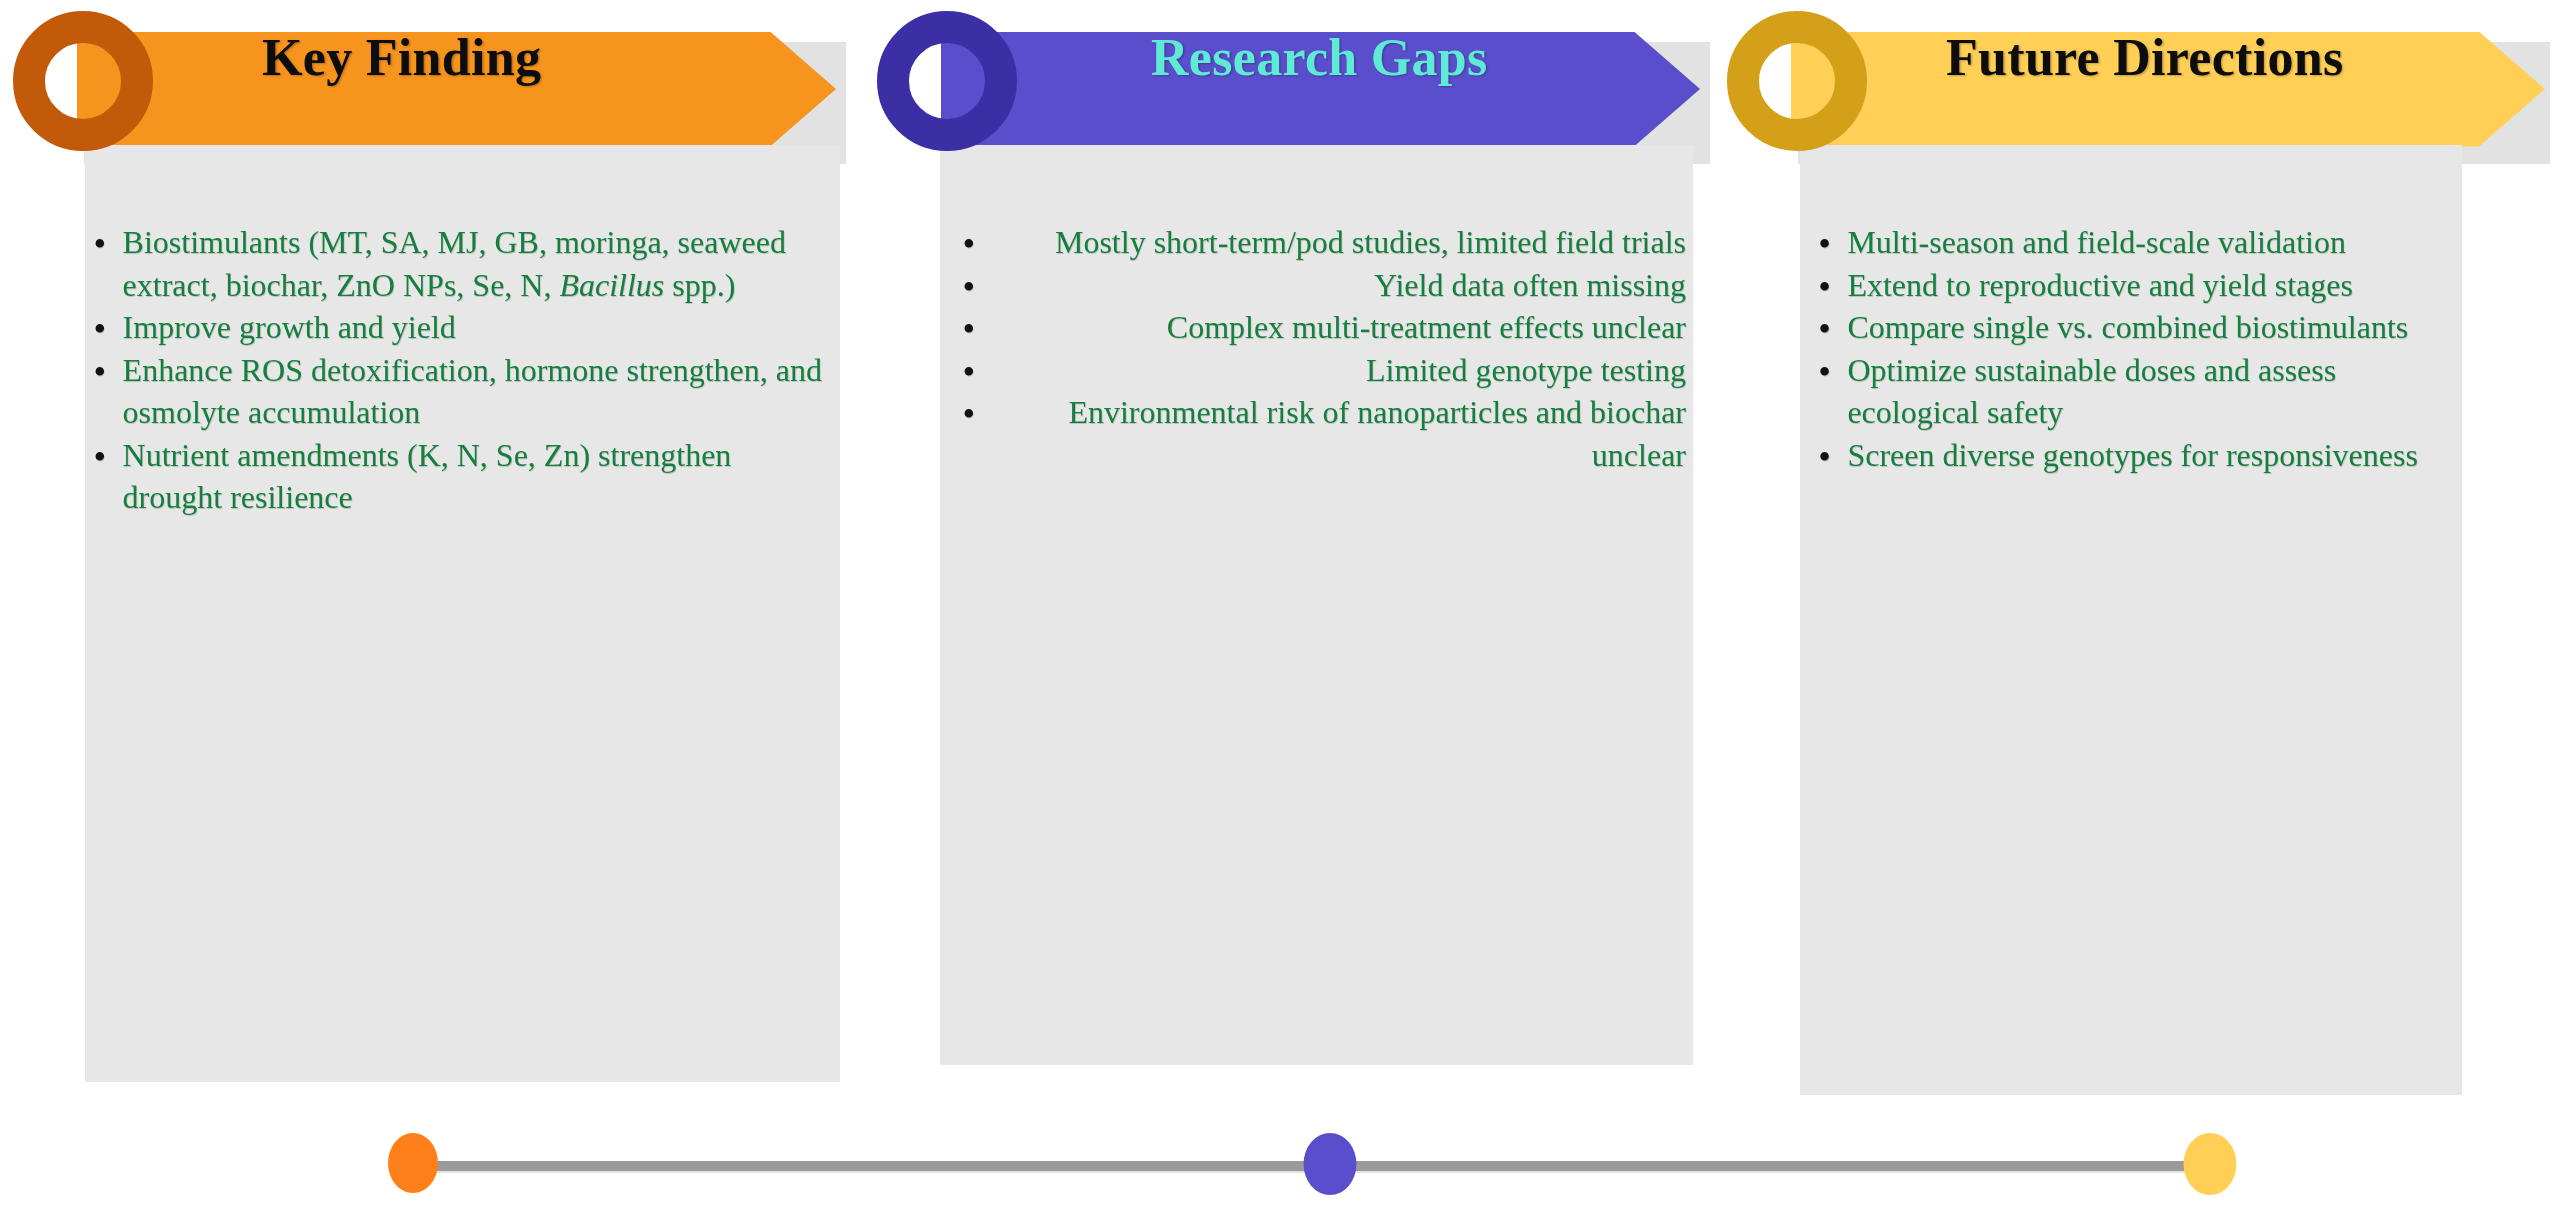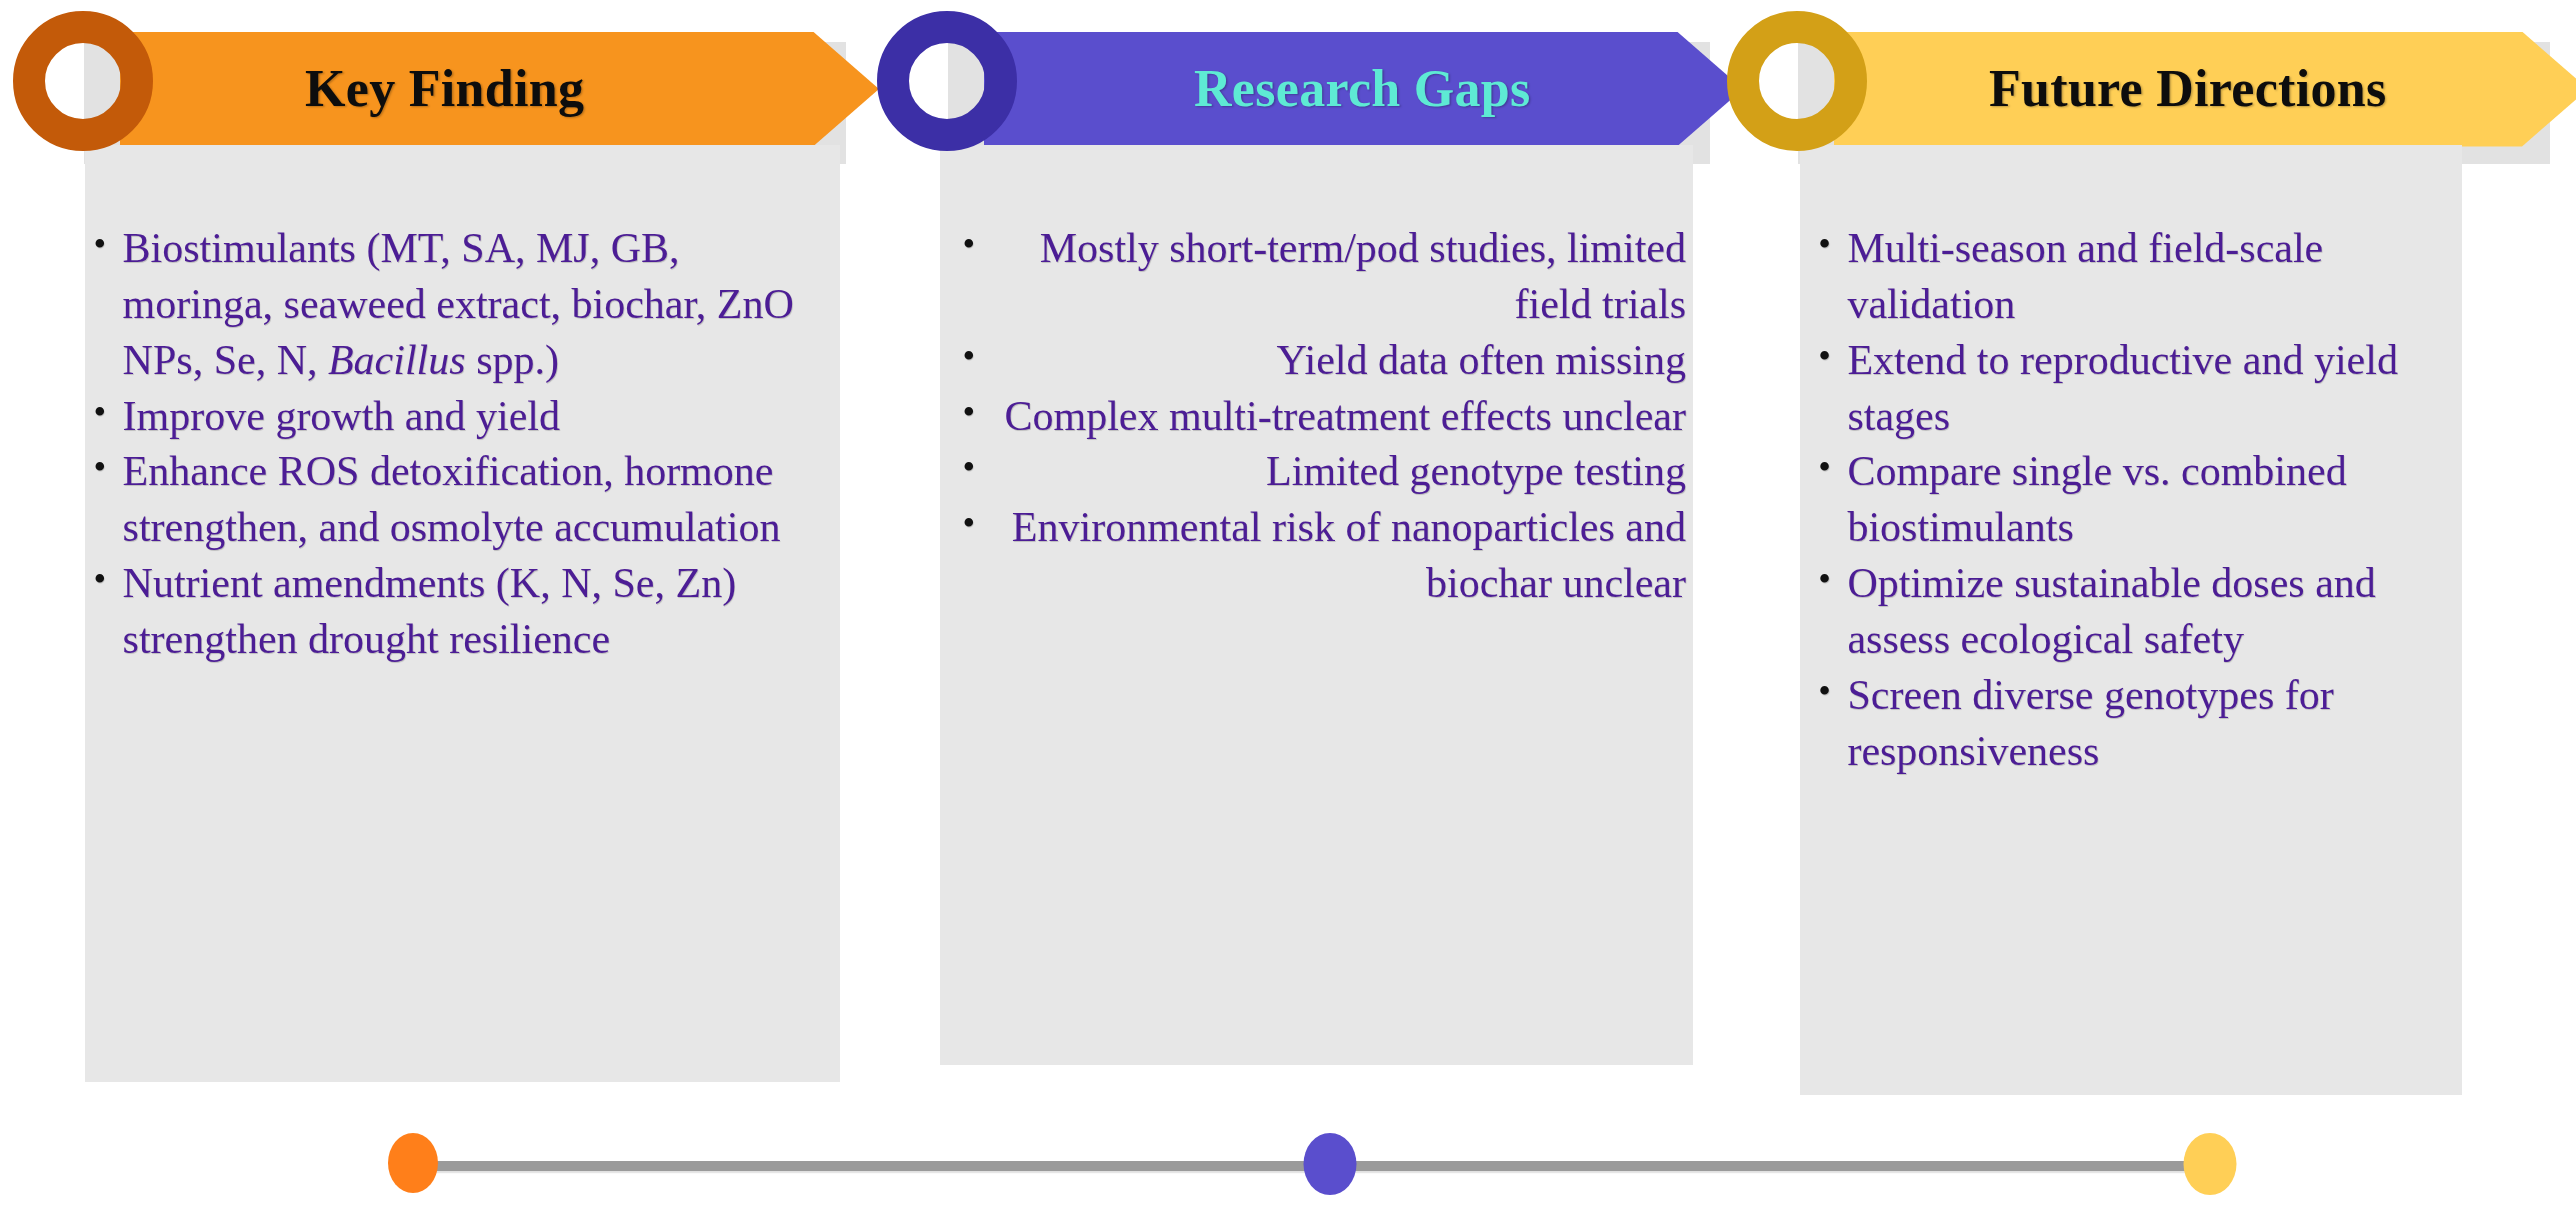--- a/index.html
+++ b/index.html
@@ -35,23 +35,22 @@
     background: #e2e2e2;
   }
 
   
   .arrow {
     position: absolute;
     height: 115px;
     -webkit-clip-path: polygon(0 0, calc(100% - 66px) 0, 100% 50%, calc(100% - 66px) 100%, 0 100%);
     clip-path: polygon(0 0, calc(100% - 66px) 0, 100% 50%, calc(100% - 66px) 100%, 0 100%);
     display: flex;
-    align-items: center;
+    align-items: flex-start;
     box-sizing: border-box;
-    margin-left: 43px;
   }
   .arrow-title {
     font-size: 52px;
     font-weight: bold;
     line-height: 1;
     letter-spacing: 0.3px;
     white-space: nowrap;
     text-shadow: 1.4px 1.4px 2.1px rgba(0,0,0,0.25);
   }
 
@@ -72,23 +71,23 @@
     z-index: 1;
   }
   .bullets {
     list-style: none;
     margin: 0;
     padding: 0;
   }
   .bullets li {
     position: relative;
     padding-left: 32px;
-    font-size: 42px;
+    font-size: 32px;
     line-height: 1.33;
-    color: #4c1d95;
+    color: #15803d;
     text-shadow: 0.7px 0.7px 0.7px rgba(0,0,0,0.18);
   }
   .bullets li::before {
     content: "\2022";
     position: absolute;
     left: 2.8px;
     top: 0;
     font-size: 36px;
     line-height: 1.33;
     color: #111111;

